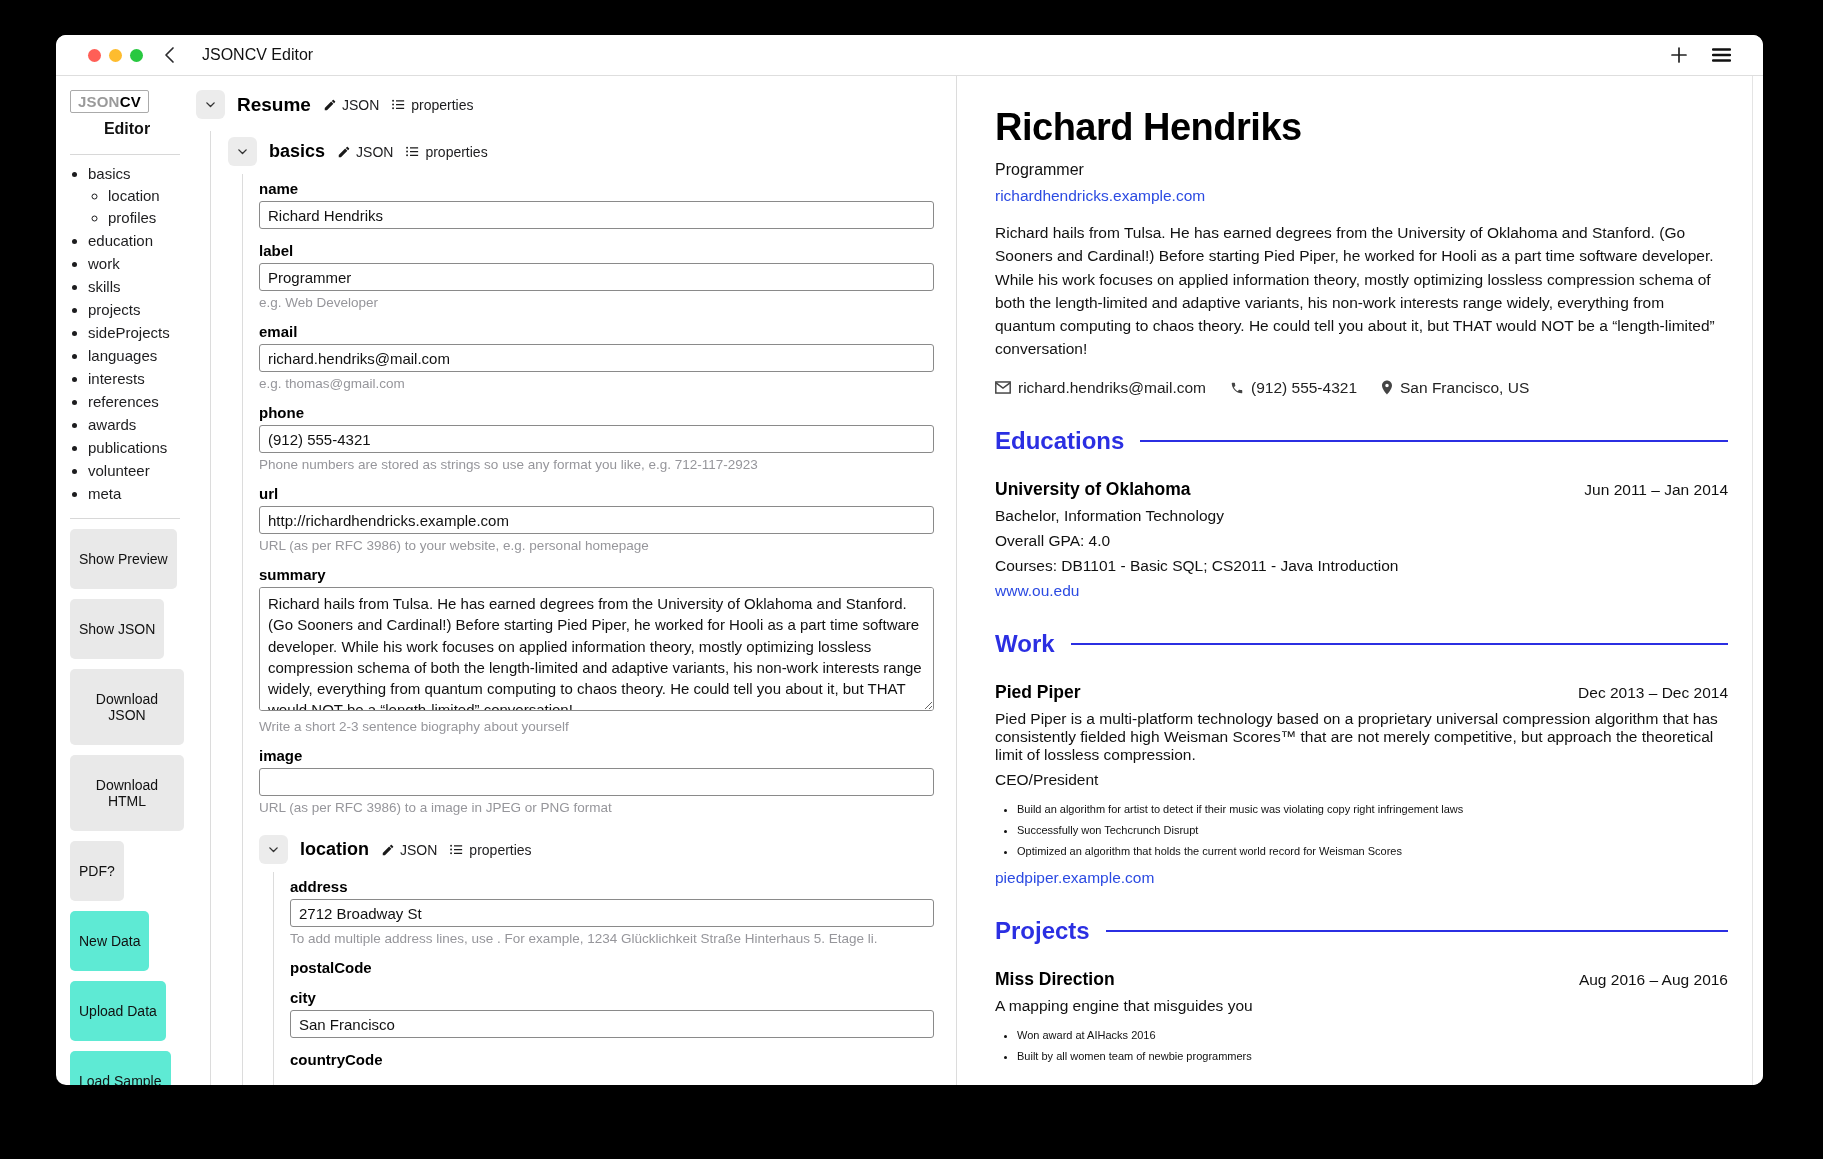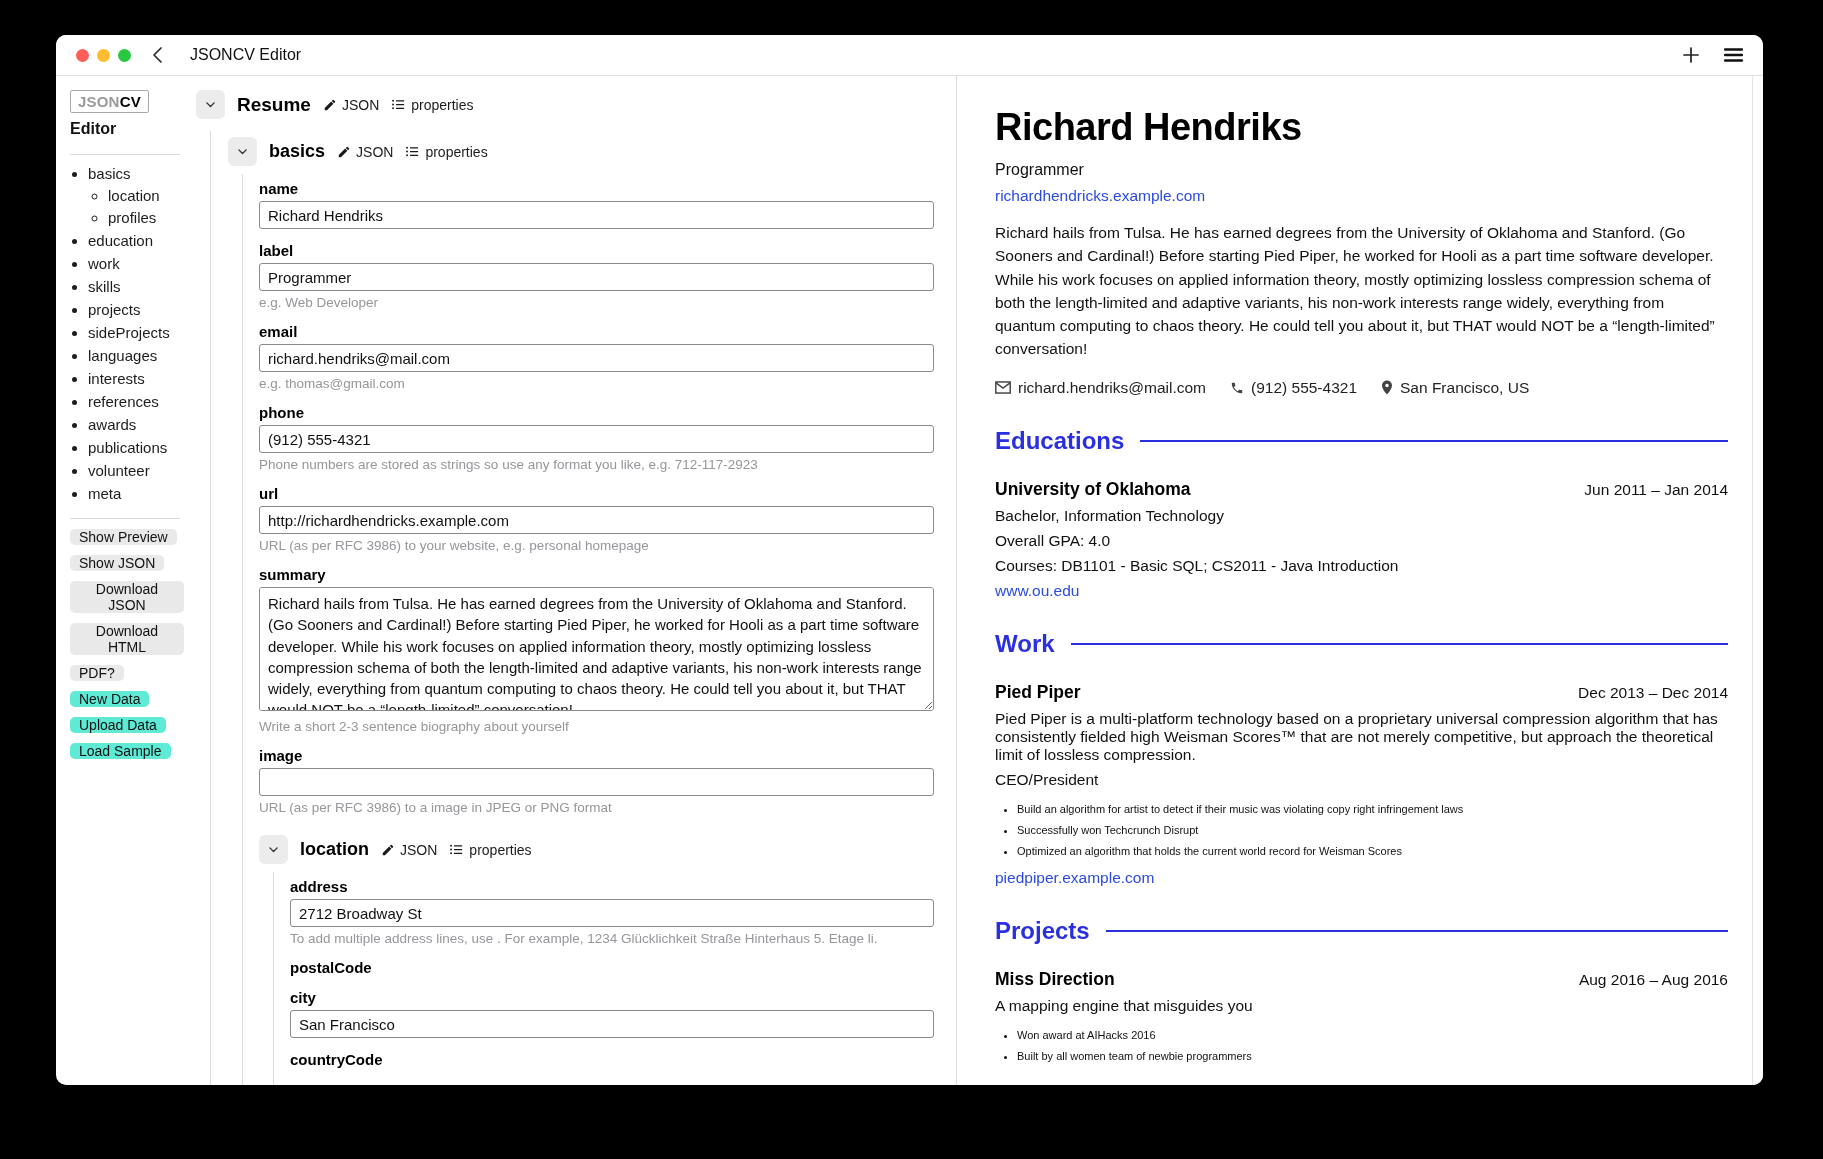--- a/index.html
+++ b/index.html
@@ -2,21 +2,21 @@
 <html><head>
 <meta charset="utf-8">
 <style>
   html,body{margin:0;padding:0;background:#000;}
   *{box-sizing:border-box;}
   .stage{position:relative;width:1823px;height:1159px;background:#000;overflow:hidden;
          font-family:"Liberation Sans","DejaVu Sans",sans-serif;color:#111;}
   .window{position:absolute;left:56px;top:35px;width:1707px;height:1050px;background:#fff;
           border-radius:10px;overflow:hidden;display:flex;flex-direction:column;}
   
-  .titlebar{height:41px;flex:0 0 41px;display:flex;align-items:center;padding:0 20px;
+  .titlebar{height:41px;flex:0 0 41px;display:flex;align-items:center;padding:0 32px;
             border-bottom:1px solid #dedede;background:#fff;}
   .dots{display:flex;gap:8px;align-items:center;}
   .dot{width:13px;height:13px;border-radius:50%;border:none;padding:0;cursor:default;}
   .dot.red{background:#ff5f57;}
   .dot.yellow{background:#febc2e;}
   .dot.green{background:#28c840;}
   .back-btn{margin-left:20px;background:none;border:none;padding:0;display:flex;align-items:center;}
   .win-title{margin-left:26px;font-size:16px;font-weight:500;color:#111;}
   .tb-spacer{flex:1;}
   .tb-icon{background:none;border:none;padding:0;margin-left:24px;display:flex;align-items:center;}
@@ -25,29 +25,29 @@
   .sidebar{flex:0 0 134px;padding:14px 6px 0 14px;overflow:hidden;}
   .editor-col{flex:0 0 766px;padding:14px 22px 0 6px;overflow:hidden;}
   .v-divider{flex:0 0 1px;background:#dcdcdc;}
   .preview-col{flex:1;padding:30px 35px 0 38px;overflow:hidden;position:relative;}
   .scroll-track{position:absolute;right:0;top:0;bottom:0;width:11px;border-left:1px solid #e4e4e4;background:#fff;}
   
   .logo-box{display:inline-block;border:1px solid #aaa;border-radius:2px;padding:2px 7px;
             font-size:15px;font-weight:bold;letter-spacing:.2px;}
   .logo-json{color:#9a9a9a;}
   .logo-cv{color:#000;}
-  .logo-sub{font-weight:bold;font-size:16px;margin-top:7px;}
+  .logo-sub{font-weight:bold;font-size:16px;margin-top:7px;text-align:center;}
   .sb-divider{border:none;border-top:1px solid #d8d8d8;margin:16px 4px 10px 0;}
   .nav ul{margin:0;padding-left:18px;font-size:15px;color:#1d1d1f;}
   .nav > ul > li{margin:6px 0;}
   .nav ul ul{list-style:circle;padding-left:20px;}
   .nav ul ul li{margin:5px 0;}
   .nav li{cursor:pointer;}
   .sb-btn{display:block;width:fit-content;margin:0 0 10px 0;border:none;border-radius:5px;
-          background:#e9e9e9;color:#111;font-size:14px;font-family:inherit;padding:0 9px;cursor:pointer;}
+          background:#e9e9e9;color:#111;font-size:14px;font-family:inherit;padding:22px 9px;cursor:pointer;}
   .sb-btn.green{background:#5eead4;}
   
   .sec-head{display:flex;align-items:center;gap:12px;}
   .collapse-btn{width:29px;height:29px;flex:0 0 29px;border:none;border-radius:6px;background:#ececec;
                 display:flex;align-items:center;justify-content:center;cursor:pointer;}
   .sec-title{font-weight:bold;font-size:19px;color:#000;}
   .sec-title.sub{font-size:18px;}
   .sec-link{display:inline-flex;align-items:center;gap:5px;font-size:14px;color:#1c1c1e;cursor:pointer;}
   .sec-body{margin-left:14px;border-left:1px solid #dcdcdc;padding-left:17px;margin-top:12px;padding-top:6px;padding-bottom:20px;}
   .sec-body.inner{margin-top:8px;padding-left:16px;}

